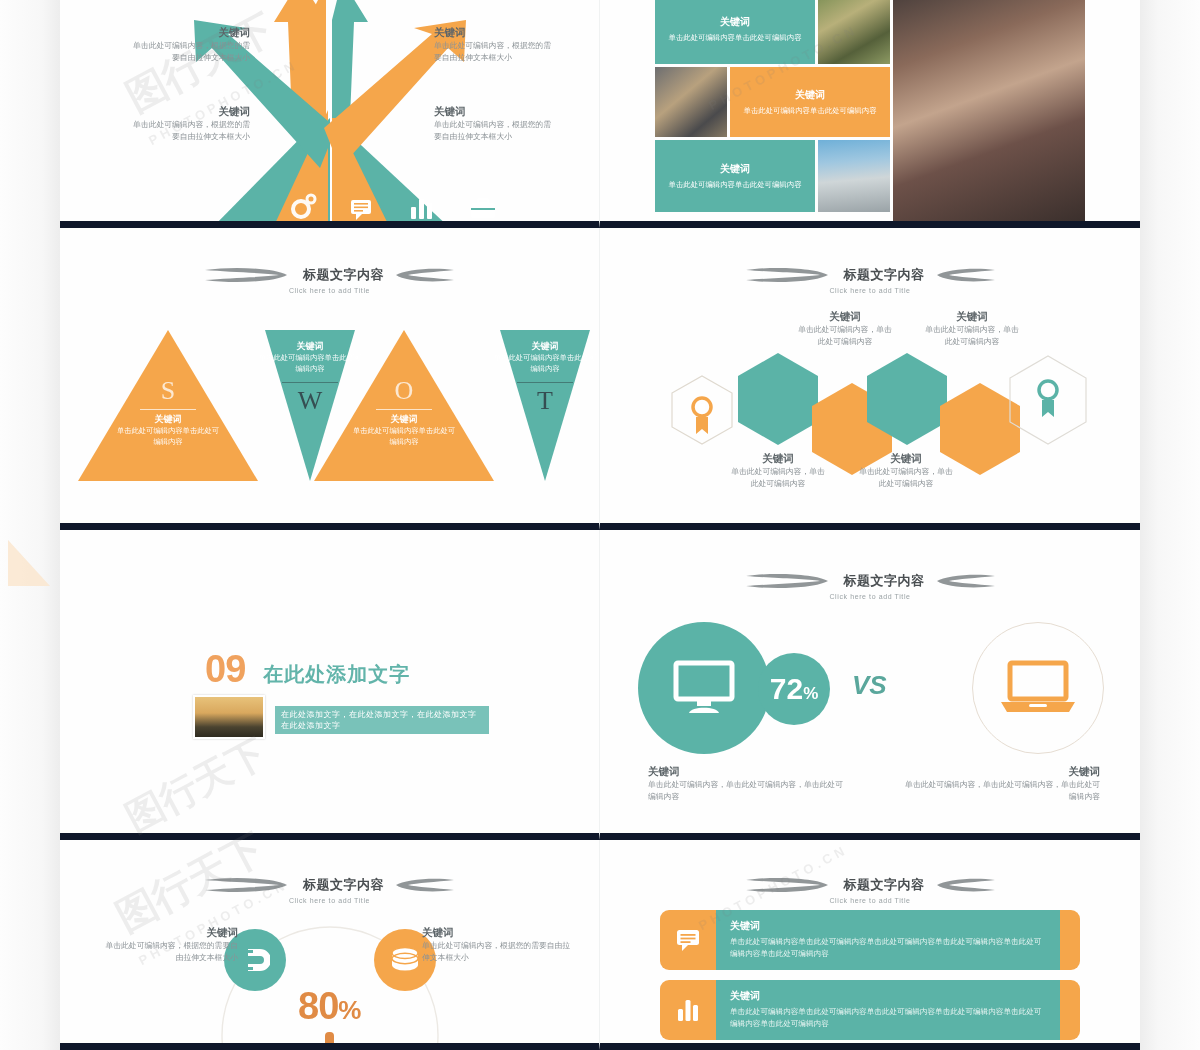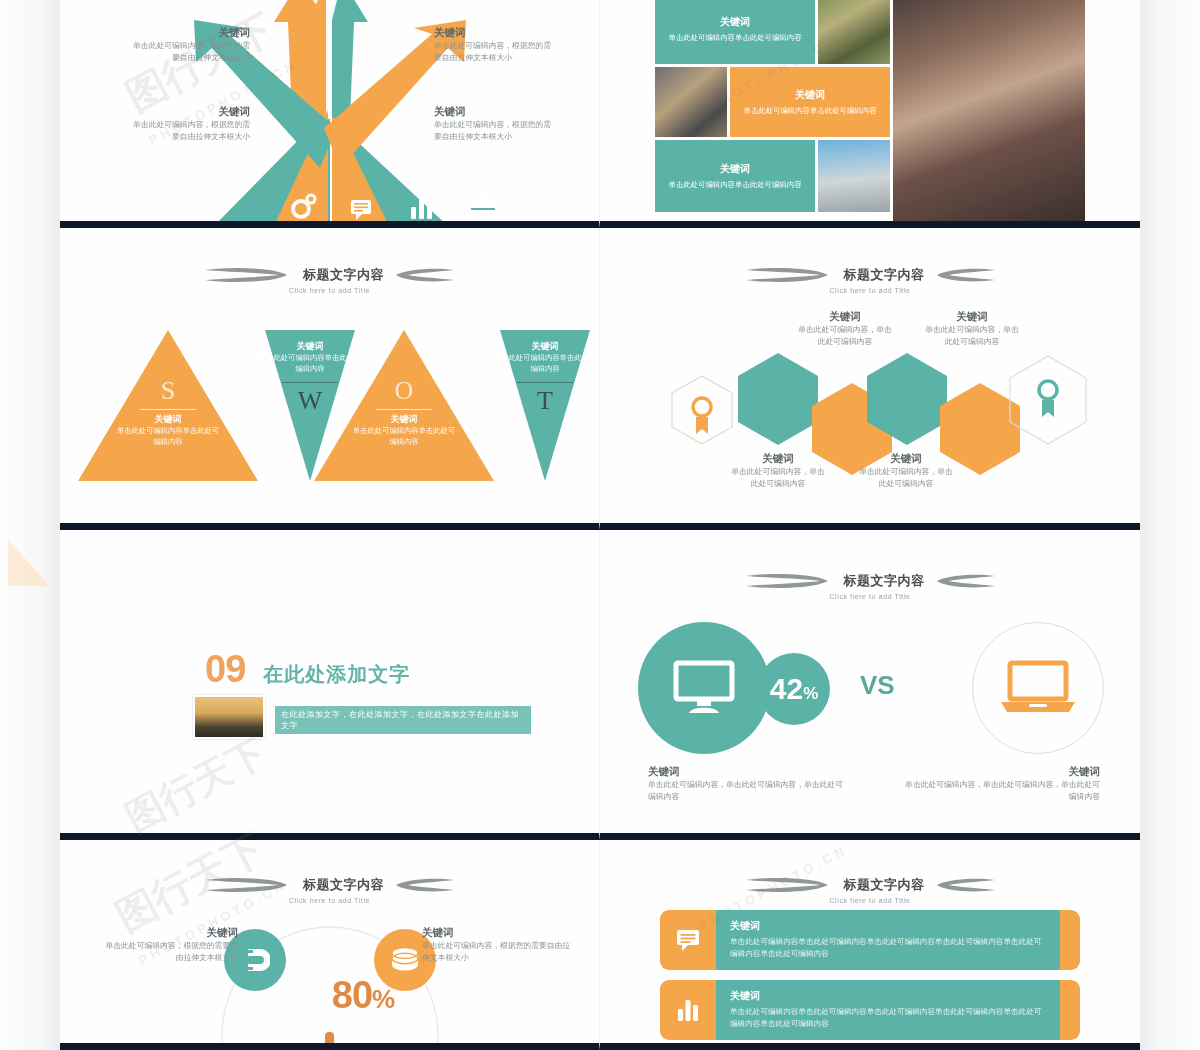--- a/index.html
+++ b/index.html
@@ -290,21 +290,21 @@
         <div class="kw-b">单击此处可编辑内容，单击此处可编辑内容</div>
       </div>
     </div>
 
     <div class="cell">
       <div style="position:absolute;left:145px;top:120px;display:flex;align-items:flex-end;gap:18px;">
         <div class="sec-num">09</div>
         <div class="sec-title">在此处添加文字</div>
       </div>
       <div class="sec-thumb" style="position:absolute;left:133px;top:165px;background:linear-gradient(180deg,#e8c27a 0%,#d9a85e 40%,#4a4330 75%,#2f2b20 100%);"></div>
-      <div class="sec-bar" style="position:absolute;left:215px;top:176px;width:256px;">在此处添加文字，在此处添加文字，在此处添加文字在此处添加文字</div>
+      <div class="sec-bar" style="position:absolute;left:215px;top:176px;width:214px;">在此处添加文字，在此处添加文字，在此处添加文字在此处添加文字</div>
     </div>
 
     <div class="cell">
       <div class="slide-title" style="top:40px;">
         <div class="title-row">
           <svg width="90" height="22" viewBox="0 0 90 22">
             <path d="M2 6 C30 2 72 4 84 11 C72 18 30 20 2 16 C26 14 62 13 76 11 C62 9 26 8 2 6 Z" fill="#6c7376" opacity=".75"></path>
           </svg>
           <div class="title-text">标题文字内容</div>
           <svg width="62" height="22" viewBox="0 0 62 22">
@@ -316,25 +316,25 @@
 
       <div class="circle" style="left:38px;top:92px;width:132px;height:132px;background:#5bb3a7;">
         <svg width="62" height="56" viewBox="0 0 62 56">
           <rect x="3" y="3" width="56" height="36" rx="2" fill="none" stroke="#ffffff" stroke-width="5"></rect>
           <rect x="24" y="40" width="14" height="6" fill="#ffffff"></rect>
           <path d="M16 53 C18 46 44 46 46 53 Z" fill="#ffffff"></path>
         </svg>
       </div>
       <div class="circle" style="left:158px;top:123px;width:72px;height:72px;background:#5bb3a7;">
         <div class="pct">
-          <span>42</span><small>%</small>
-        </div>
-      </div>
-
-      <div style="position:absolute;left:260px;top:140px;" class="vs">VS</div>
+          <span>72</span><small>%</small>
+        </div>
+      </div>
+
+      <div style="position:absolute;left:252px;top:140px;font-style:italic;" class="vs">VS</div>
 
       <div class="circle" style="left:372px;top:92px;width:132px;height:132px;border:1.5px solid #e6ddd2;background:transparent;">
         <svg width="78" height="56" viewBox="0 0 78 56">
           <rect x="11" y="3" width="56" height="36" rx="2" fill="none" stroke="#f5a64b" stroke-width="5"></rect>
           <path d="M2 42 L76 42 L70 52 L8 52 Z" fill="#f5a64b"></path>
           <rect x="30" y="44" width="18" height="3" rx="1.5" fill="#ffffff"></rect>
         </svg>
       </div>
 
       <div style="position:absolute;left:48px;top:235px;width:200px;">
@@ -375,21 +375,21 @@
       <div class="circle" style="left:314px;top:89px;width:62px;height:62px;background:#f5a64b;">
         <svg width="32" height="30" viewBox="0 0 32 30">
           <ellipse cx="16" cy="8" rx="13" ry="5.5" fill="#ffffff"></ellipse>
           <rect x="3" y="8" width="26" height="12" fill="#ffffff"></rect>
           <ellipse cx="16" cy="20" rx="13" ry="5.5" fill="#ffffff"></ellipse>
           <ellipse cx="16" cy="8" rx="13" ry="5.5" fill="none" stroke="#f5a64b" stroke-width="1.4"></ellipse>
           <ellipse cx="16" cy="13.5" rx="13" ry="5.2" fill="none" stroke="#f5a64b" stroke-width="1.4"></ellipse>
         </svg>
       </div>
 
-      <div style="position:absolute;left:238px;top:134px;width:130px;text-align:center;font-size:38px;font-weight:700;color:#e08b45;letter-spacing:-1px;">
+      <div style="position:absolute;left:238px;top:145px;width:130px;text-align:left;font-size:38px;font-weight:700;color:#e08b45;letter-spacing:-1px;">
         <span>80</span><span style="font-size:26px">%</span>
       </div>
       <div style="position:absolute;left:265px;top:192px;width:9px;height:26px;border-radius:4px;background:#e08b45;"></div>
 
       <div style="position:absolute;left:38px;top:86px;width:140px;text-align:right;">
         <div class="kw-h">关键词</div>
         <div class="kw-b">单击此处可编辑内容，根据您的需要自由拉伸文本框大小</div>
       </div>
       <div style="position:absolute;left:362px;top:86px;width:150px;text-align:left;">
         <div class="kw-h">关键词</div>

